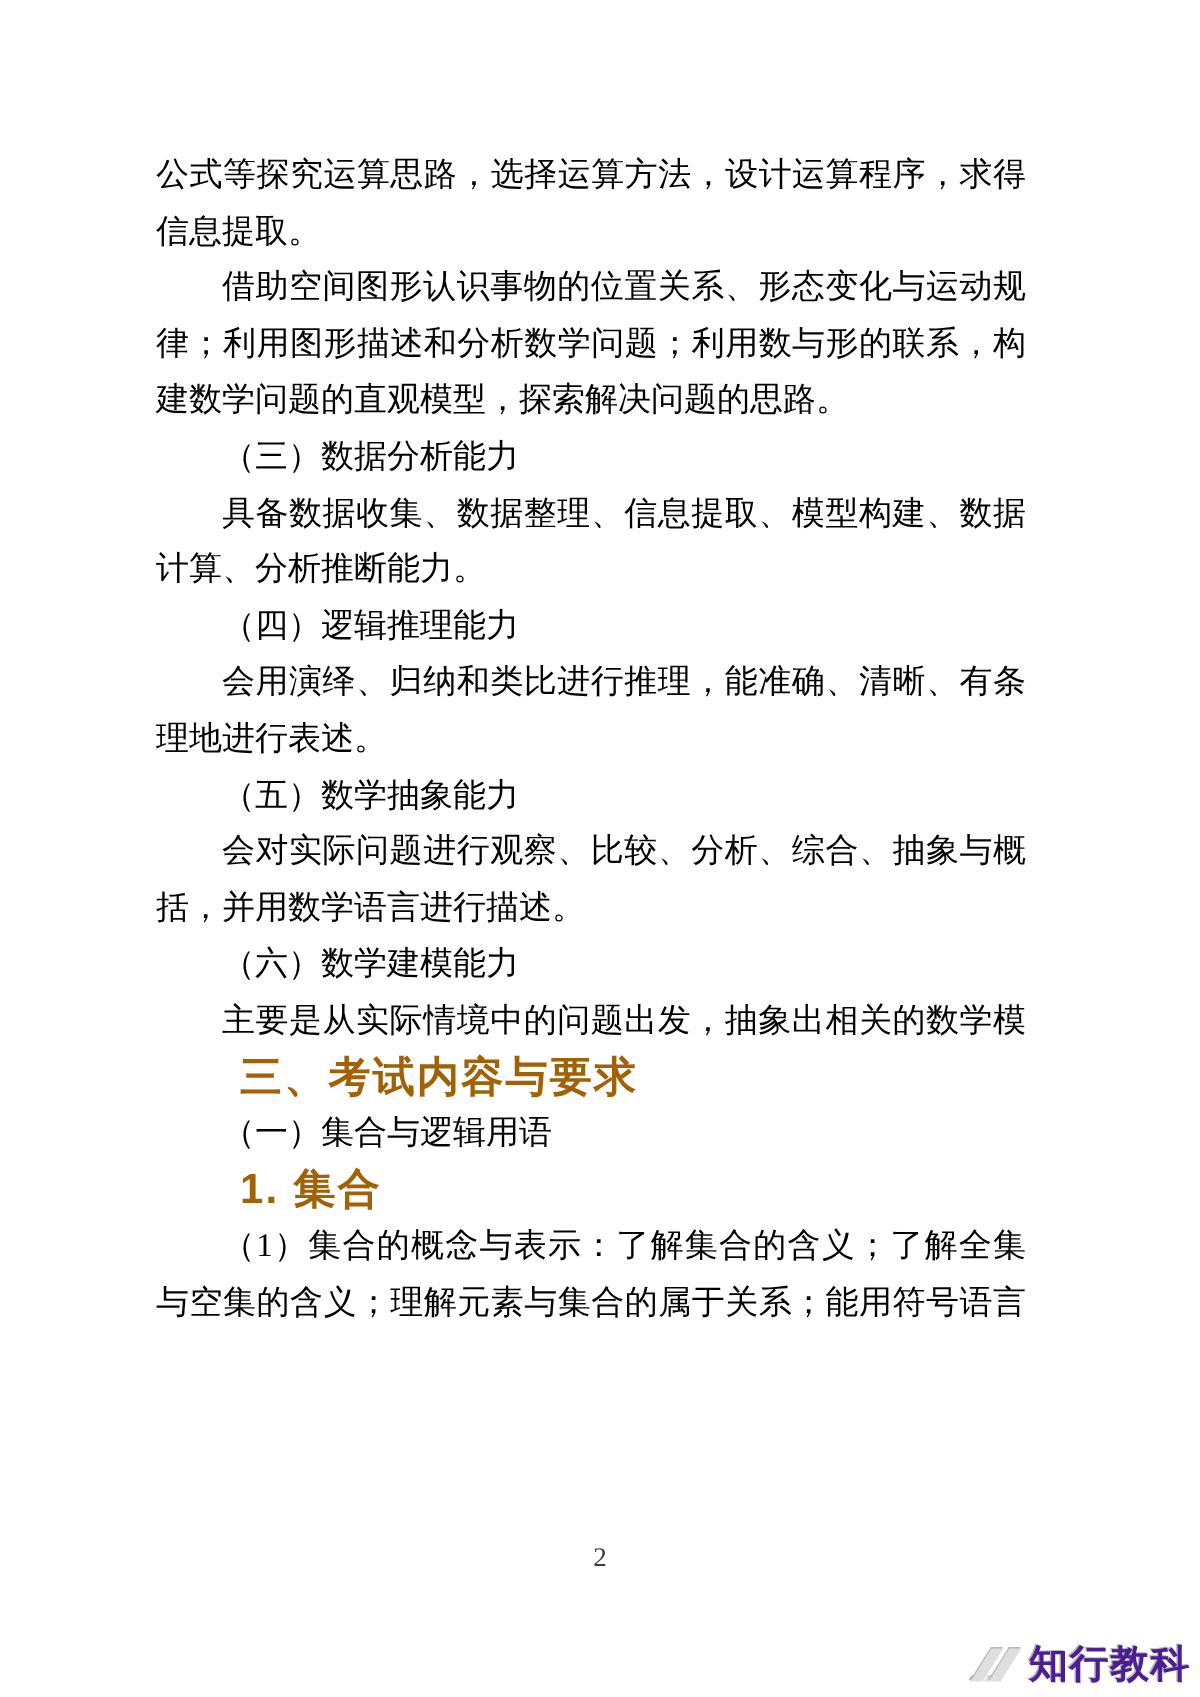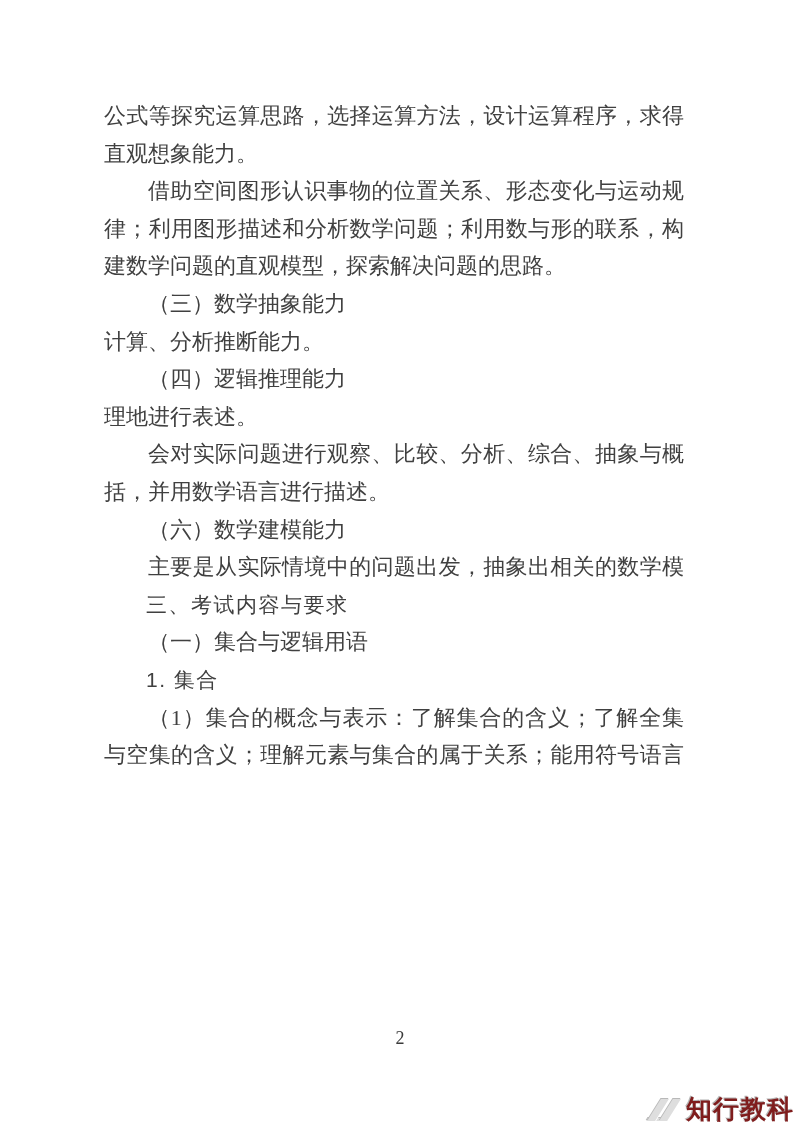--- a/index.html
+++ b/index.html
@@ -16,36 +16,36 @@
   .page-content {
     position: absolute;
     left: 104px;
     top: 97px;
     width: 580px;
   }
   .line {
     height: 37.6px;
     line-height: 37.6px;
     font-size: 22px;
-    color: #404040;
+    color: #000000;
     white-space: nowrap;
     font-family: "Liberation Serif", "DejaVu Serif", serif;
   }
   .line.j {
     white-space: normal;
     text-align: justify;
     text-align-last: justify;
   }
   .line.ind { text-indent: 2em; }
   .line.hei {
     font-family: "Liberation Sans", "DejaVu Sans", sans-serif;
-    font-weight: 400;
-    font-size: 21px;
+    font-weight: 700;
+    font-size: 28px;
     letter-spacing: 1.5px;
-    color: #404040;
+    color: #a16207;
   }
 
   
   .page-number {
     position: absolute;
     top: 1028px;
     left: 0;
     width: 100%;
     text-align: center;
     font-size: 18px;
@@ -84,37 +84,40 @@
     width: 14px; height: 3px;
     background: #dedede;
     transform: skewX(-32deg);
     box-shadow: -1px -1px 0 #b8b8b8, 1px 1px 0 #ffffff;
   }
   .wm-text {
     font-family: "Liberation Sans", "DejaVu Sans", sans-serif;
     font-weight: 700;
     font-size: 26px;
     letter-spacing: 1px;
-    color: #7f1d1d;
+    color: #4c1d95;
     text-shadow: -1px -1px 0 #b5b5b5, 1px 1px 0 #ffffff;
   }
 </style>
 </head>
 <body>
 
 <div class="page-content">
     <div class="line j">公式等探究运算思路，选择运算方法，设计运算程序，求得</div>
-    <div class="line">直观想象能力。</div>
+    <div class="line">信息提取。</div>
     <div class="line j ind">借助空间图形认识事物的位置关系、形态变化与运动规</div>
     <div class="line j">律；利用图形描述和分析数学问题；利用数与形的联系，构</div>
     <div class="line">建数学问题的直观模型，探索解决问题的思路。</div>
-    <div class="line ind">（三）数学抽象能力</div>
+    <div class="line ind">（三）数据分析能力</div>
+    <div class="line j ind">具备数据收集、数据整理、信息提取、模型构建、数据</div>
     <div class="line">计算、分析推断能力。</div>
     <div class="line ind">（四）逻辑推理能力</div>
+    <div class="line j ind">会用演绎、归纳和类比进行推理，能准确、清晰、有条</div>
     <div class="line">理地进行表述。</div>
+    <div class="line ind">（五）数学抽象能力</div>
     <div class="line j ind">会对实际问题进行观察、比较、分析、综合、抽象与概</div>
     <div class="line">括，并用数学语言进行描述。</div>
     <div class="line ind">（六）数学建模能力</div>
     <div class="line j ind">主要是从实际情境中的问题出发，抽象出相关的数学模</div>
     <div class="line hei ind">三、考试内容与要求</div>
     <div class="line ind">（一）集合与逻辑用语</div>
     <div class="line hei ind">1. 集合</div>
     <div class="line j ind">（1）集合的概念与表示：了解集合的含义；了解全集</div>
     <div class="line j">与空集的含义；理解元素与集合的属于关系；能用符号语言</div>
   </div>

